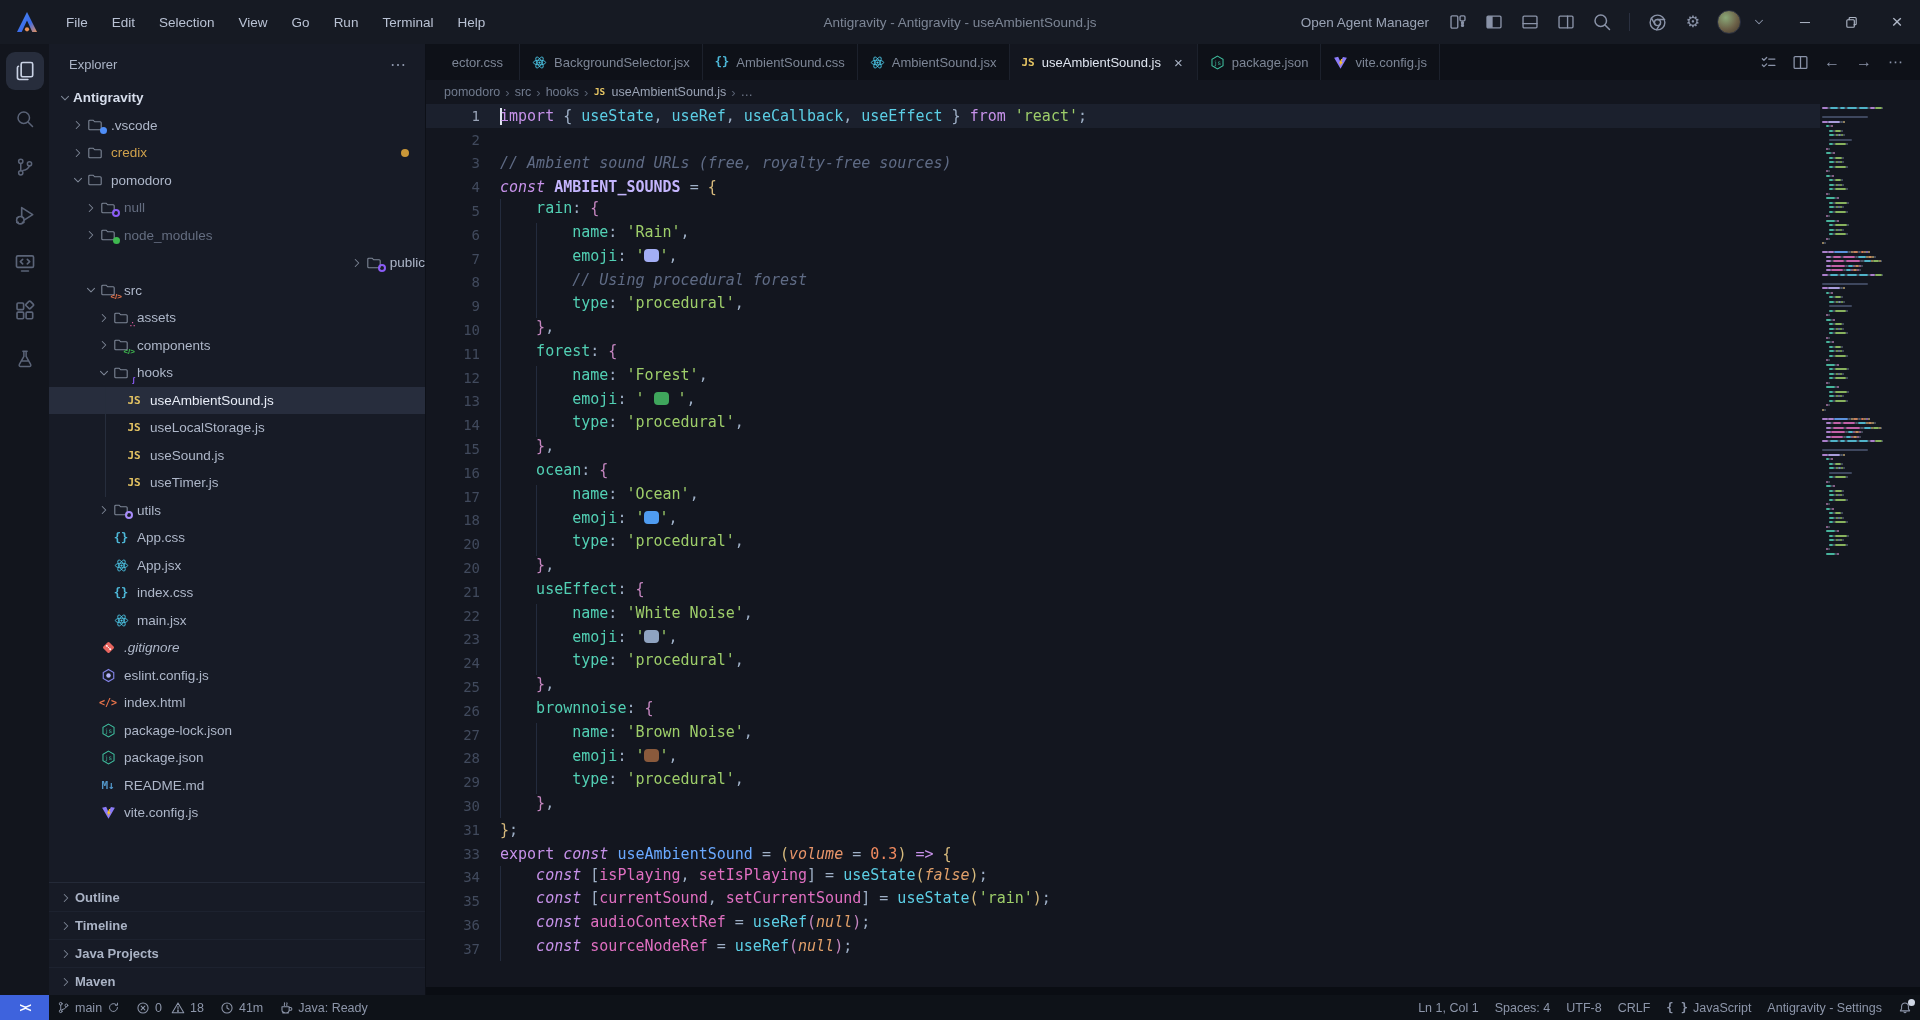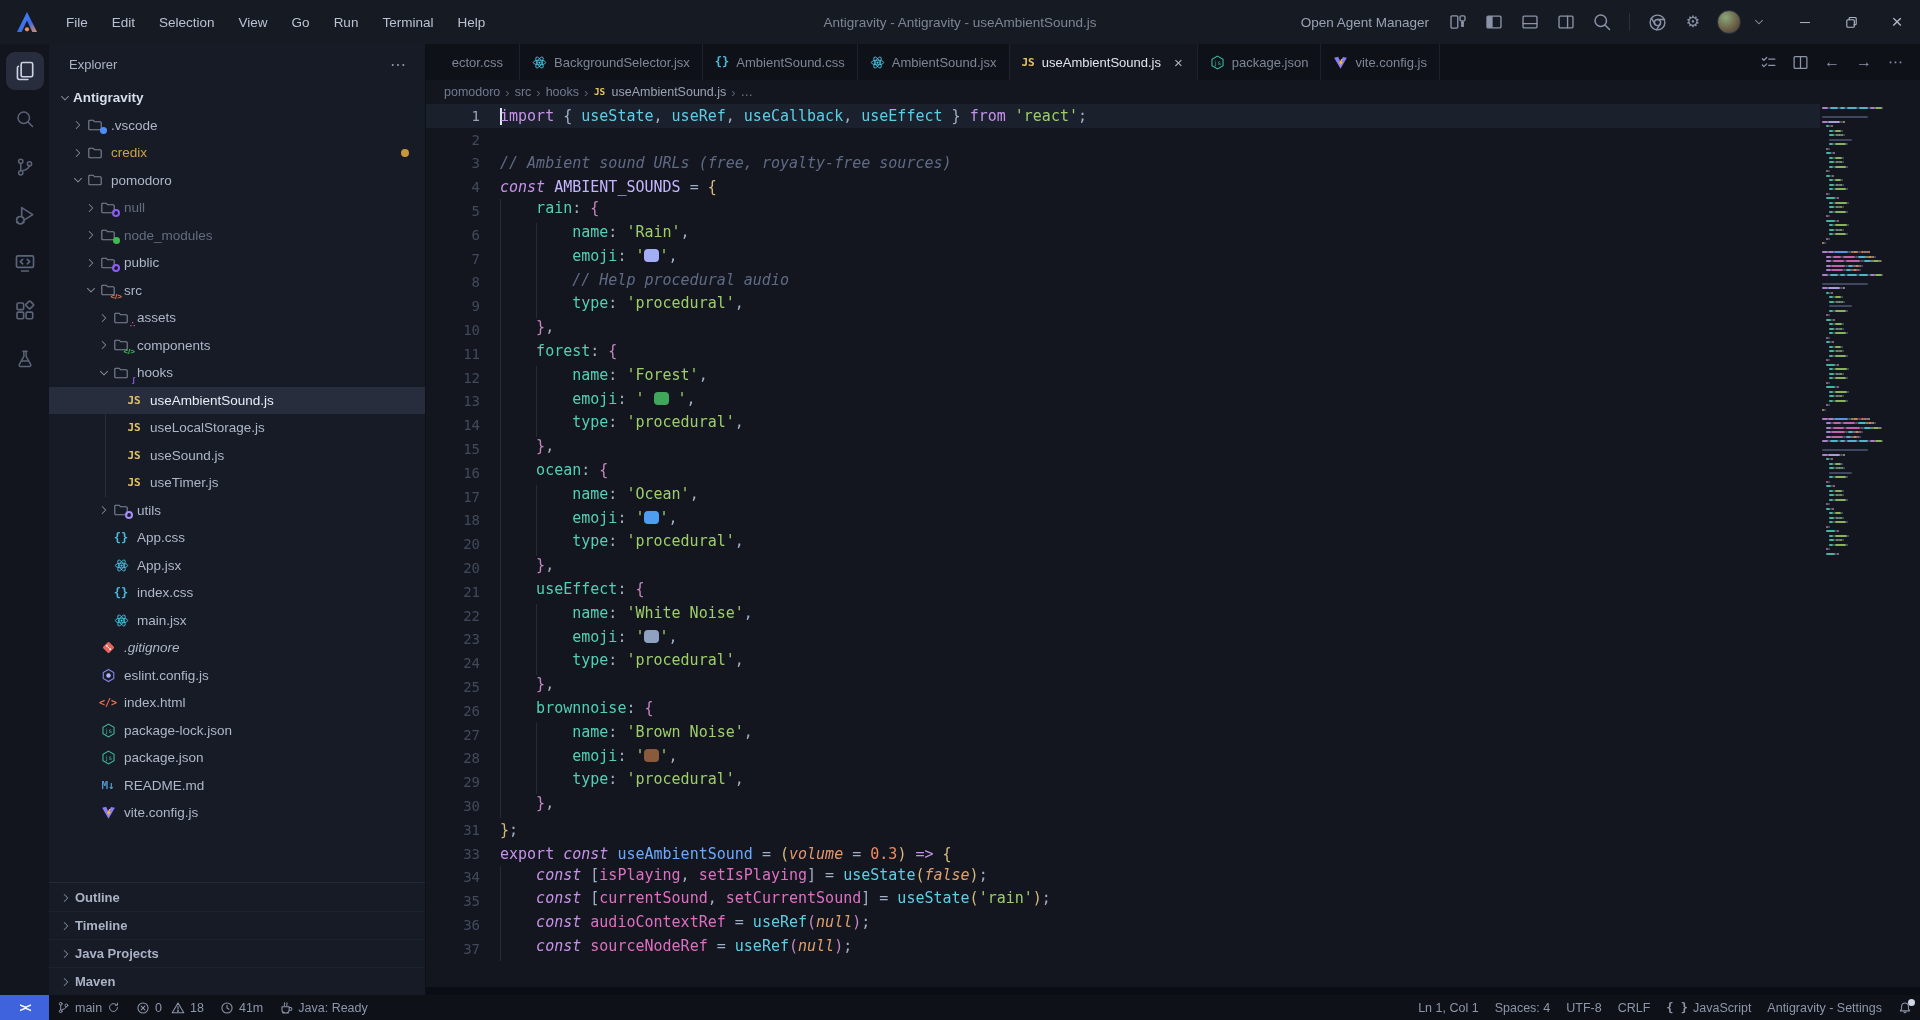--- a/index.html
+++ b/index.html
@@ -86,21 +86,21 @@
   .tok-kwi { color:#c792ea; font-style:italic; }
   .tok-id  { color:#5ccfe6; }
   .tok-prop{ color:#52d0b4; }
   .tok-str { color:#9ece6a; }
   .tok-cmt { color:#5f6b85; font-style:italic; }
   .tok-num { color:#f28a5f; }
   .tok-lit { color:#e2a06a; font-style:italic; }
   .tok-param{ color:#e8956a; font-style:italic; }
   .tok-fn  { color:#6aa9ff; }
   .tok-vr  { color:#e06fc1; }
-  .tok-cn  { color:#c4b5fd; }
+  .tok-cn  { color:#c4b5fd;font-weight:bold; }
   .tok-pun { color:#9fb0c7; }
   .tok-bg  { color:#d7ba7d; }
   .tok-bp  { color:#c586c0; }
   .minimap { position:absolute; top:0; right:36px; width:64px; bottom:0; background:#13161f; padding-top:2px; }
   .mrow { height:4.5px; position:relative; }
   .mbar { position:absolute; top:1px; height:2.4px; border-radius:1px; opacity:.85; }
   .vscroll { position:absolute; top:0; right:0; width:36px; bottom:0; background:#13161f; }
   .hscroll { height:8px; background:#0a0d13; flex:0 0 8px; }
 
   
@@ -355,21 +355,21 @@
               </svg>
             </span>
             <span class="ticon">
       <svg width="16" height="16" viewBox="0 0 16 16" fill="none" stroke="#7d8696" stroke-width="1.1">
         <path d="M1.8 4.2 a1 1 0 0 1 1-1 h3.4 l1.4 1.6 h5.6 a1 1 0 0 1 1 1 v6 a1 1 0 0 1-1 1 H2.8 a1 1 0 0 1-1-1 z"></path>
       </svg>
               <span class="badge " style="background:#3fb950;border-color:#3fb950"></span>
             </span>
             <span class="lbl">node_modules</span>
           </div>
-          <div class="trow" style="padding-left: 34px;">
+          <div class="trow" style="padding-left: 34px; justify-content: flex-end;">
             <span class="chev">
               <svg width="14" height="14" viewBox="0 0 16 16" fill="none" stroke="currentColor" stroke-width="1.2" stroke-linecap="round" stroke-linejoin="round">
                 <path d="M6 4 l4 4 -4 4"></path>
               </svg>
             </span>
             <span class="ticon">
       <svg width="16" height="16" viewBox="0 0 16 16" fill="none" stroke="#7d8696" stroke-width="1.1">
         <path d="M1.8 4.2 a1 1 0 0 1 1-1 h3.4 l1.4 1.6 h5.6 a1 1 0 0 1 1 1 v6 a1 1 0 0 1-1 1 H2.8 a1 1 0 0 1-1-1 z"></path>
       </svg>
               <span class="badge ring" style="background:#8b5cf6;border-color:#8b5cf6"></span>
@@ -721,21 +721,21 @@
         </div>
       <div class="code-wrap">
         <div class="codelines" id="codelines">
             <div class="code-line cur"><span class="ln">1</span><span class="lc"><span class="caret"></span><span class="tok-kw">import </span><span class="tok-pun">{ </span><span class="tok-id">useState</span><span class="tok-pun">, </span><span class="tok-id">useRef</span><span class="tok-pun">, </span><span class="tok-id">useCallback</span><span class="tok-pun">, </span><span class="tok-id">useEffect</span><span class="tok-pun"> } </span><span class="tok-kw">from </span><span class="tok-str">'react'</span><span class="tok-pun">;</span></span></div>
             <div class="code-line"><span class="ln">2</span><span class="lc"></span></div>
             <div class="code-line"><span class="ln">3</span><span class="lc"><span class="tok-cmt">// Ambient sound URLs (free, royalty-free sources)</span></span></div>
             <div class="code-line"><span class="ln">4</span><span class="lc"><span class="tok-kwi">const </span><span class="tok-cn">AMBIENT_SOUNDS</span><span class="tok-pun"> = </span><span class="tok-bg">{</span></span></div>
             <div class="code-line"><span class="ln">5</span><span class="lc"><span class="g"></span><span class="tok-prop">rain</span><span class="tok-pun">: </span><span class="tok-bp">{</span></span></div>
             <div class="code-line"><span class="ln">6</span><span class="lc"><span class="g"></span><span class="g"></span><span class="tok-prop">name</span><span class="tok-pun">: </span><span class="tok-str">'Rain'</span><span class="tok-pun">,</span></span></div>
             <div class="code-line"><span class="ln">7</span><span class="lc"><span class="g"></span><span class="g"></span><span class="tok-prop">emoji</span><span class="tok-pun">: </span><span class="tok-str">'</span><span class="em" style="background:#a3aef5" title="🌧️"></span><span class="tok-str">'</span><span class="tok-pun">,</span></span></div>
-            <div class="code-line"><span class="ln">8</span><span class="lc"><span class="g"></span><span class="g"></span><span class="tok-cmt">// Help procedural audio</span></span></div>
+            <div class="code-line"><span class="ln">8</span><span class="lc"><span class="g"></span><span class="g"></span><span class="tok-cmt">// Using procedural forest</span></span></div>
             <div class="code-line"><span class="ln">9</span><span class="lc"><span class="g"></span><span class="g"></span><span class="tok-prop">type</span><span class="tok-pun">: </span><span class="tok-str">'procedural'</span><span class="tok-pun">,</span></span></div>
             <div class="code-line"><span class="ln">10</span><span class="lc"><span class="g"></span><span class="tok-bp">}</span><span class="tok-pun">,</span></span></div>
             <div class="code-line"><span class="ln">11</span><span class="lc"><span class="g"></span><span class="tok-prop">forest</span><span class="tok-pun">: </span><span class="tok-bp">{</span></span></div>
             <div class="code-line"><span class="ln">12</span><span class="lc"><span class="g"></span><span class="g"></span><span class="tok-prop">name</span><span class="tok-pun">: </span><span class="tok-str">'Forest'</span><span class="tok-pun">,</span></span></div>
             <div class="code-line"><span class="ln">13</span><span class="lc"><span class="g"></span><span class="g"></span><span class="tok-prop">emoji</span><span class="tok-pun">: </span><span class="tok-str">' </span><span class="em" style="background:#3fa65c" title="🌲"></span><span class="tok-str"> '</span><span class="tok-pun">,</span></span></div>
             <div class="code-line"><span class="ln">14</span><span class="lc"><span class="g"></span><span class="g"></span><span class="tok-prop">type</span><span class="tok-pun">: </span><span class="tok-str">'procedural'</span><span class="tok-pun">,</span></span></div>
             <div class="code-line"><span class="ln">15</span><span class="lc"><span class="g"></span><span class="tok-bp">}</span><span class="tok-pun">,</span></span></div>
             <div class="code-line"><span class="ln">16</span><span class="lc"><span class="g"></span><span class="tok-prop">ocean</span><span class="tok-pun">: </span><span class="tok-bp">{</span></span></div>
             <div class="code-line"><span class="ln">17</span><span class="lc"><span class="g"></span><span class="g"></span><span class="tok-prop">name</span><span class="tok-pun">: </span><span class="tok-str">'Ocean'</span><span class="tok-pun">,</span></span></div>
             <div class="code-line"><span class="ln">18</span><span class="lc"><span class="g"></span><span class="g"></span><span class="tok-prop">emoji</span><span class="tok-pun">: </span><span class="tok-str">'</span><span class="em" style="background:#4f9cf0" title="🌊"></span><span class="tok-str">'</span><span class="tok-pun">,</span></span></div>

